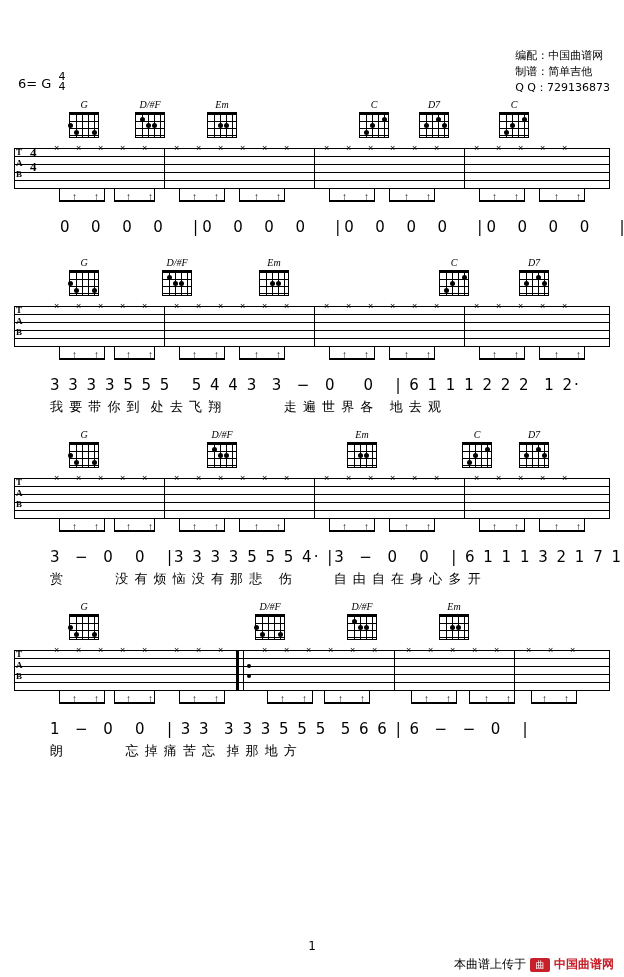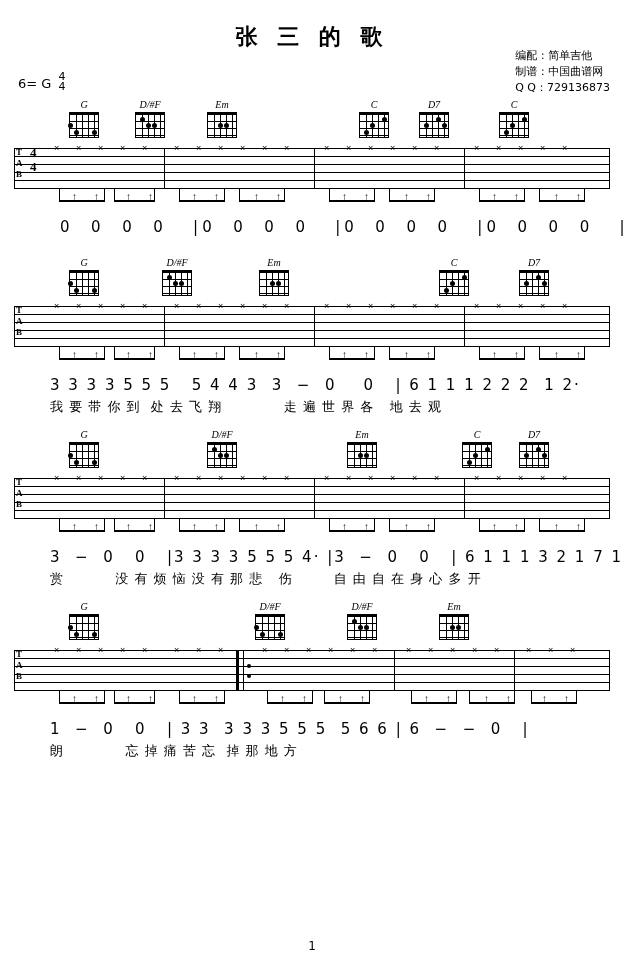--- a/index.html
+++ b/index.html
@@ -102,25 +102,24 @@
     display:inline-block;width:20px;height:14px;background:#c8202a;
     color:#fff;font-size:9px;line-height:14px;text-align:center;border-radius:2px;
   }
   .footer .site{color:#c8202a;font-weight:bold;}
 </style>
 </head>
 <body>
 
 <div class="page">
 
-  <div class="title">张 三 的 歌</div>
 
   <div class="credits">
-    <div>编配：简单吉他</div>
-    <div>制谱：中国曲谱网</div>
+    <div>编配：中国曲谱网</div>
+    <div>制谱：简单吉他</div>
     <div>Q Q：729136873</div>
   </div>
 
   <div class="keysig">
     <span>6= G</span>
     <span class="frac">
       <span>4</span>
       <span>4</span>
     </span>
   </div>
@@ -774,14 +773,19 @@
       <div class="arrowup" style="left:528px;top:48px">↑</div>
       <div class="arrowup" style="left:550px;top:48px">↑</div>
     </div>
 
     <div class="numrow" style="top:118px;left:50px;letter-spacing:2px;">1  −  0   0   | 3 3  3 3 3 5 5 5  5 6 6 | 6  −  −  0   |</div>
     <div class="lyricrow" style="top:140px;left:50px;letter-spacing:1px;">朗            忘 掉 痛 苦 忘  掉 那 地 方</div>
   </div>
 
   <div class="pagenum">1</div>
 
+  <div class="footer">
+    <span>本曲谱上传于</span>
+    <span class="logo">曲</span>
+    <span class="site">中国曲谱网</span>
+  </div>
 
 </div>
 
 </body></html>

